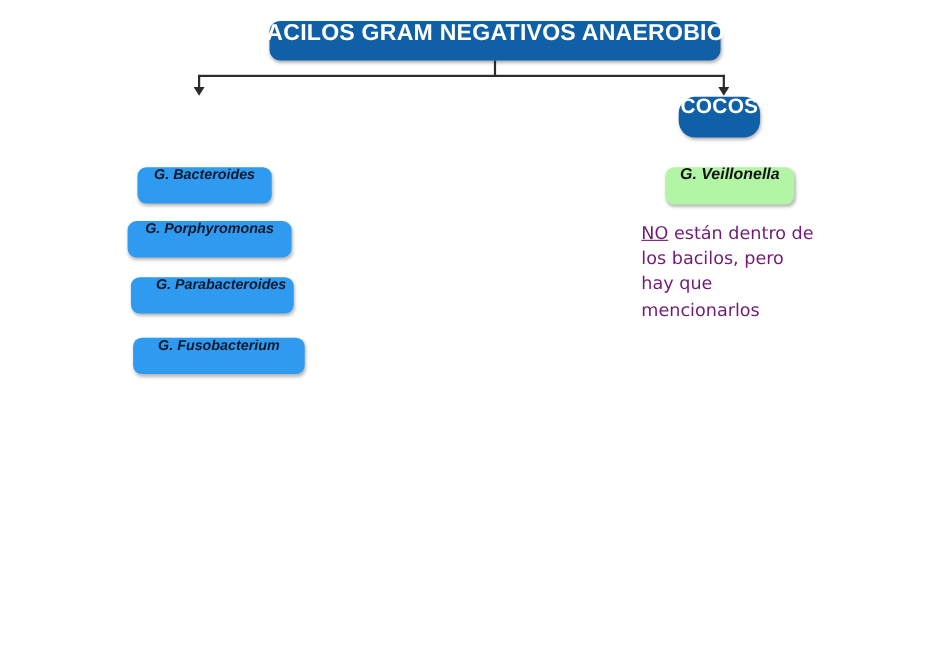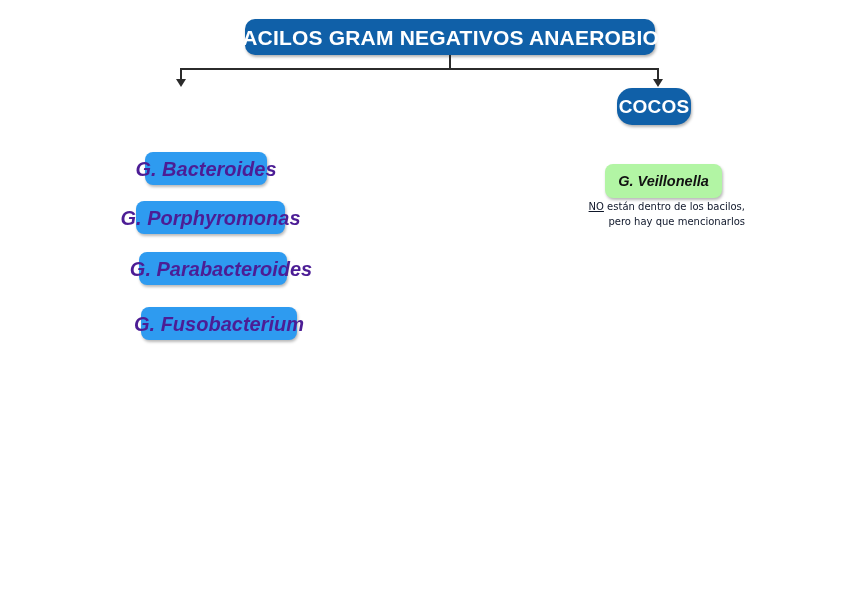--- a/index.html
+++ b/index.html
@@ -16,21 +16,21 @@
     height: 599px;
     background: #ffffff;
     overflow: hidden;
   }
 
   
   .node {
     position: absolute;
     box-sizing: border-box;
     display: flex;
-    align-items: center;
+    align-items: flex-start;
     justify-content: center;
     text-align: center;
     border-radius: 9px;
     white-space: nowrap;
     line-height: 1;
   }
 
   
   .node.dark {
     background: #1060A8;
@@ -43,47 +43,46 @@
     font-size: 21px;
     border-radius: 10px;
   }
   .node.header {
     font-size: 19px;
   }
 
   
   .node.genus {
     background: #2E9BF0;
-    color: #4c1d95;
+    color: #0f172a;
     font-weight: bold;
     font-style: italic;
-    font-size: 20px;
+    font-size: 13px;
     border-radius: 8px;
     box-shadow: 1px 2px 3px rgba(0,0,0,0.28);
-    margin-left: 20px;
   }
 
   
   .node.genus-green {
     background: #B2F5A4;
     color: #121212;
     font-weight: bold;
     font-style: italic;
     font-size: 14.5px;
     border-radius: 8px;
     box-shadow: 1px 2px 3px rgba(0,0,0,0.28);
   }
 
   
   .note {
     position: absolute;
-    text-align: right;
-    font-size: 10px;
+    text-align: left;
+    font-size: 16px;
     line-height: 1.45;
-    color: #0f172a;
+    color: #701a75;
     font-family: "DejaVu Sans", sans-serif;
   }
   .note u {
     text-decoration: underline;
   }
 
   
   .conn {
     position: absolute;
     background: #2b2b2b;
@@ -135,21 +134,21 @@
 
   <div class="node genus" style="left:119px; top:252px; width:148px; height:33px;padding-left:16px;">
     <span>G. Parabacteroides</span>
   </div>
 
   <div class="node genus" style="left:121px; top:307px; width:156px; height:33px;">
     <span>G. Fusobacterium</span>
   </div>
 
 
-  <div class="node genus-green" style="left:605px; top:164px; width:117px; height:34px;">
+  <div class="node genus-green" style="left:605px; top:152px; width:117px; height:34px;">
     <span>G. Veillonella</span>
   </div>
 
   <div class="note" style="left:583px; top:200px; width:162px;">
     <u>NO</u><span> están dentro de los bacilos, pero hay que mencionarlos</span>
   </div>
 
 </div>
 
 </body></html>

